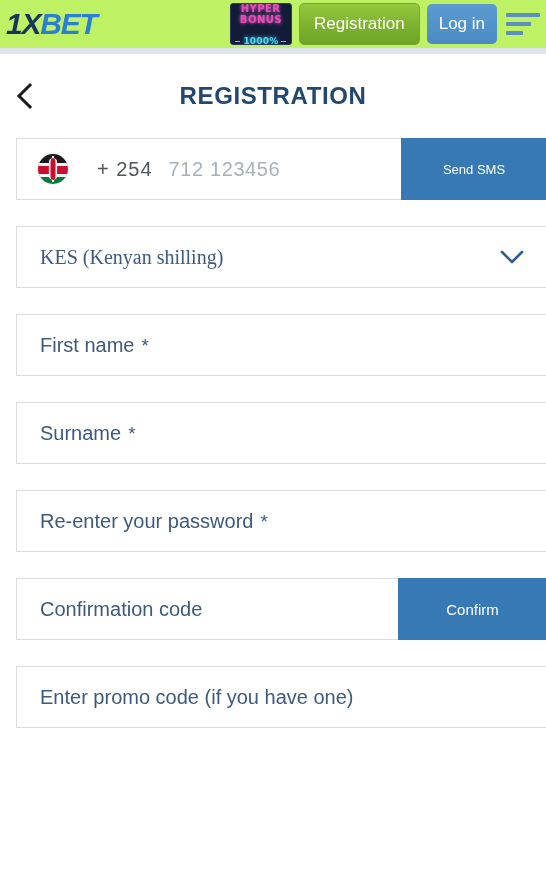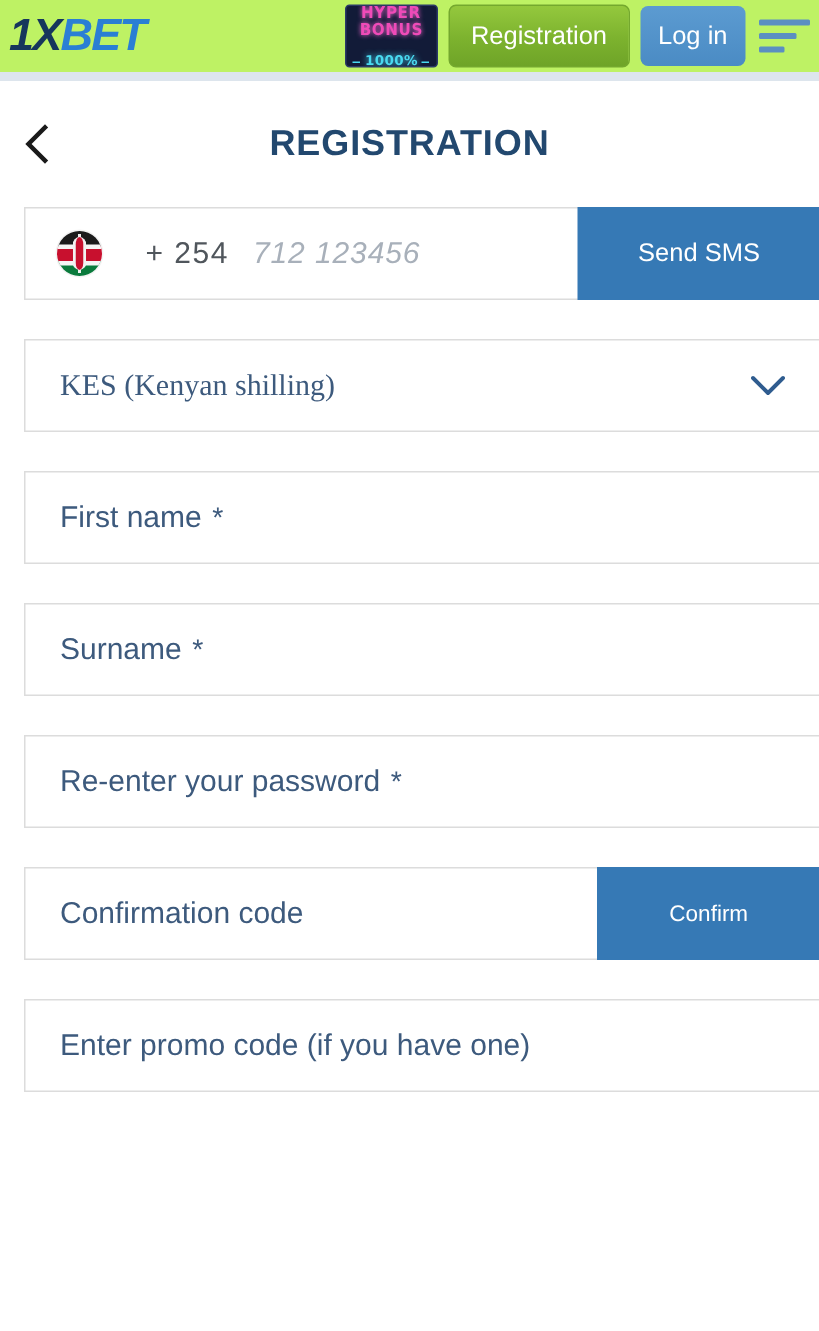--- a/index.html
+++ b/index.html
@@ -215,21 +215,20 @@
     color: #50565c;
     letter-spacing: 1px;
     white-space: nowrap;
   }
   .phone-placeholder {
     margin-left: 16px;
     font-size: 20px;
     color: #a8b0ba;
     letter-spacing: 0.6px;
     white-space: nowrap;
-    font-style: italic;
   }
 
   .field-label {
     margin-left: 23px;
     font-size: 20px;
     color: #3d5a7d;
     white-space: nowrap;
   }
   .field-label .star {
     color: #3d5a7d;
@@ -258,21 +257,21 @@
     bottom: -1px;
     width: 145px;
     background: #3679b5;
     color: #ffffff;
     display: flex;
     align-items: center;
     justify-content: center;
     cursor: pointer;
     white-space: nowrap;
   }
-  .action-btn.sms { font-size: 17px; width: 162px; }
+  .action-btn.sms { font-size: 13px; width: 146px; }
   .action-btn.confirm { font-size: 15px; width: 149px; text-align: center; }
 </style>
 </head>
 <body>
 
 <div class="header">
   <div class="logo">
     <span class="one-x">1X</span><span class="bet">BET</span>
   </div>
 

